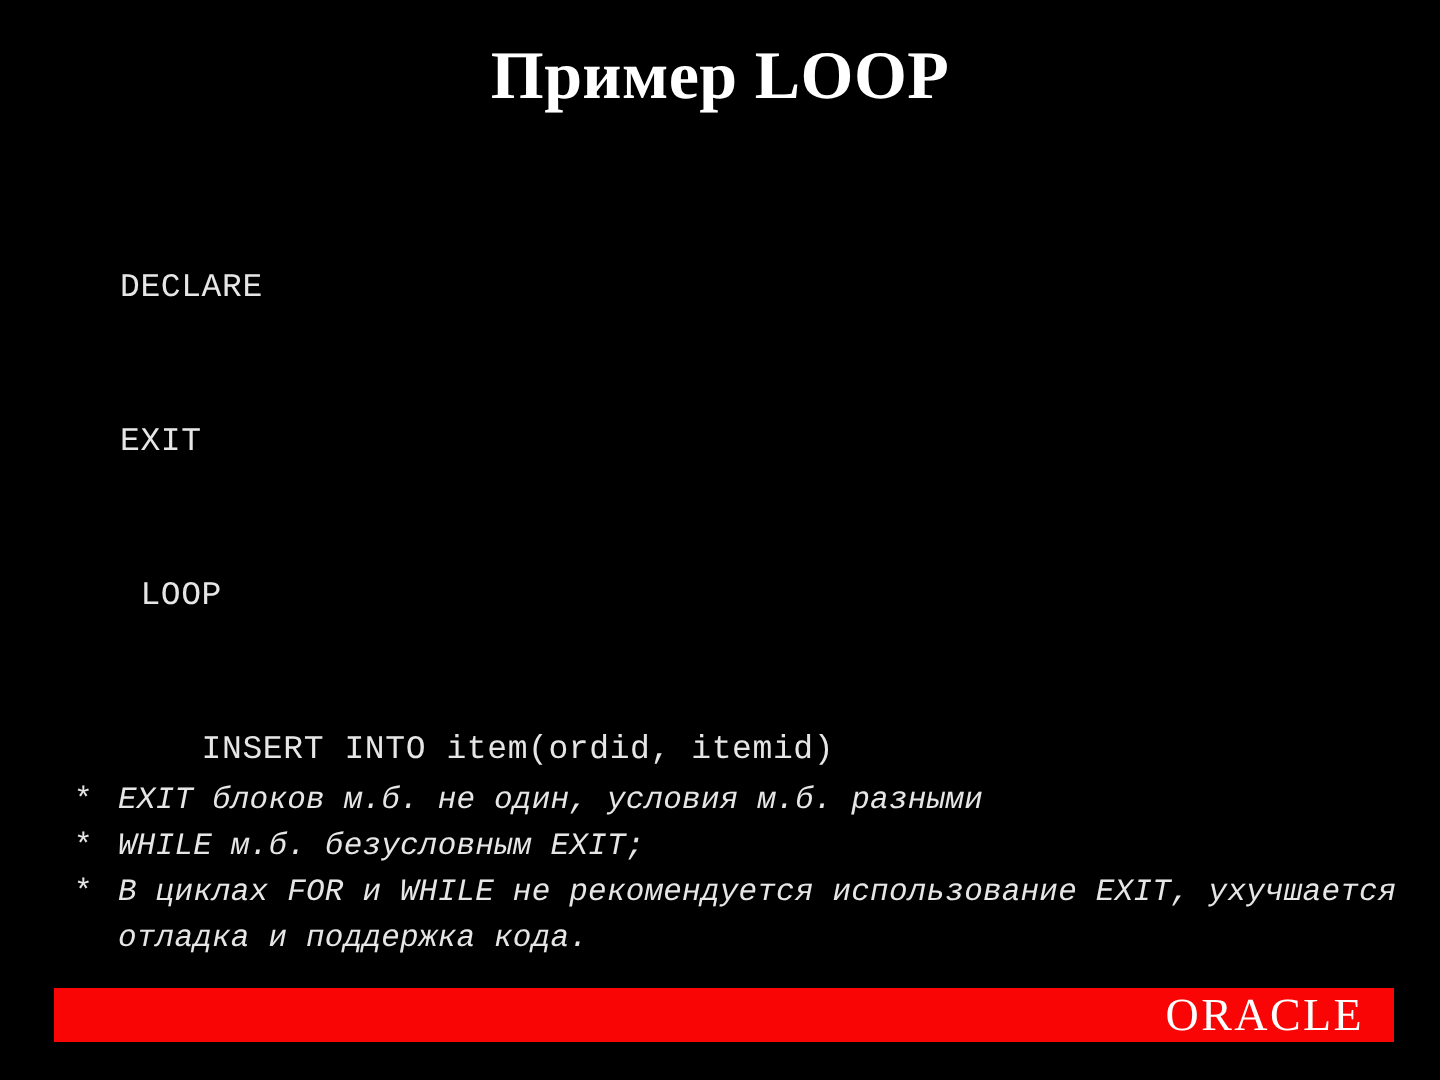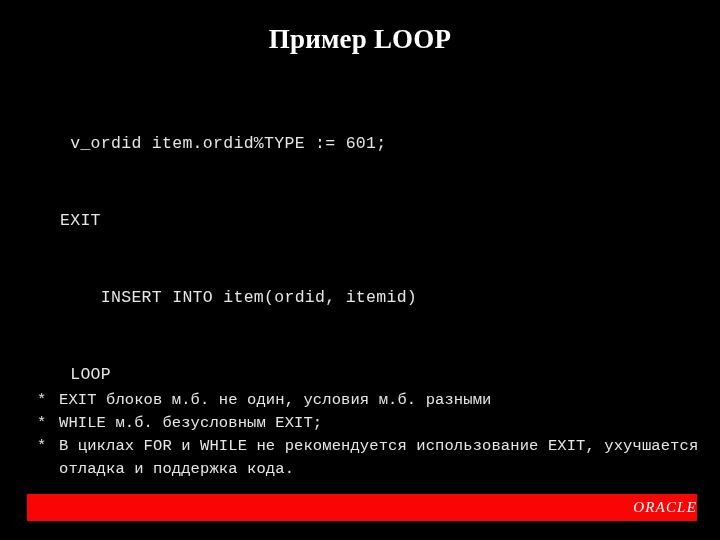--- a/index.html
+++ b/index.html
@@ -21,21 +21,21 @@
   }
   .slide-title {
     position: absolute;
     top: 22px;
     left: 0;
     width: 720px;
     text-align: center;
     color: #ffffff;
     font-family: "Liberation Serif", "DejaVu Serif", serif;
     font-weight: bold;
-    font-size: 27px;
+    font-size: 34px;
     line-height: 34px;
     letter-spacing: 0.2px;
   }
   .code-block {
     position: absolute;
     top: 80px;
     left: 60px;
     width: 620px;
     color: #e6e6e6;
     font-family: "Liberation Mono", "DejaVu Sans Mono", monospace;
@@ -65,55 +65,56 @@
     white-space: pre;
   }
   .bullet-mark {
     width: 22px;
     flex: 0 0 22px;
     white-space: pre;
   }
   .bullet-text {
     flex: 1 1 auto;
     white-space: pre-wrap;
+    font-style: italic;
   }
   .footer-bar {
     position: absolute;
     left: 27px;
     top: 494px;
     width: 670px;
     height: 27px;
     background: #fa0505;
     box-sizing: border-box;
     display: flex;
     align-items: center;
     justify-content: flex-end;
   }
   .oracle-logo {
     color: #ffffff;
     font-family: "Liberation Serif", "DejaVu Serif", serif;
-    font-size: 15px;
+    font-size: 23px;
     line-height: 19px;
     letter-spacing: 1.2px;
+    padding-right: 15px;
     font-weight: normal;
-    font-style: italic;
   }
 </style>
 </head>
 <body>
 
 <div class="slide">
 
   <div class="slide-title">Пример LOOP</div>
 
   <div class="code-block">
-    <span class="code-line"> v_ordid item.ordid%TYPE := 601;</span>
+    <span class="code-line">DECLARE</span>
     <span class="code-line">EXIT</span>
+    <span class="code-line"> LOOP</span>
     <span class="code-line">    INSERT INTO item(ordid, itemid)</span>
-    <span class="code-line"> LOOP</span>
     
     
     
     
     
   </div>
 
   <div class="bullets">
     <div class="bullet-row">
       <span class="bullet-mark">*</span>

